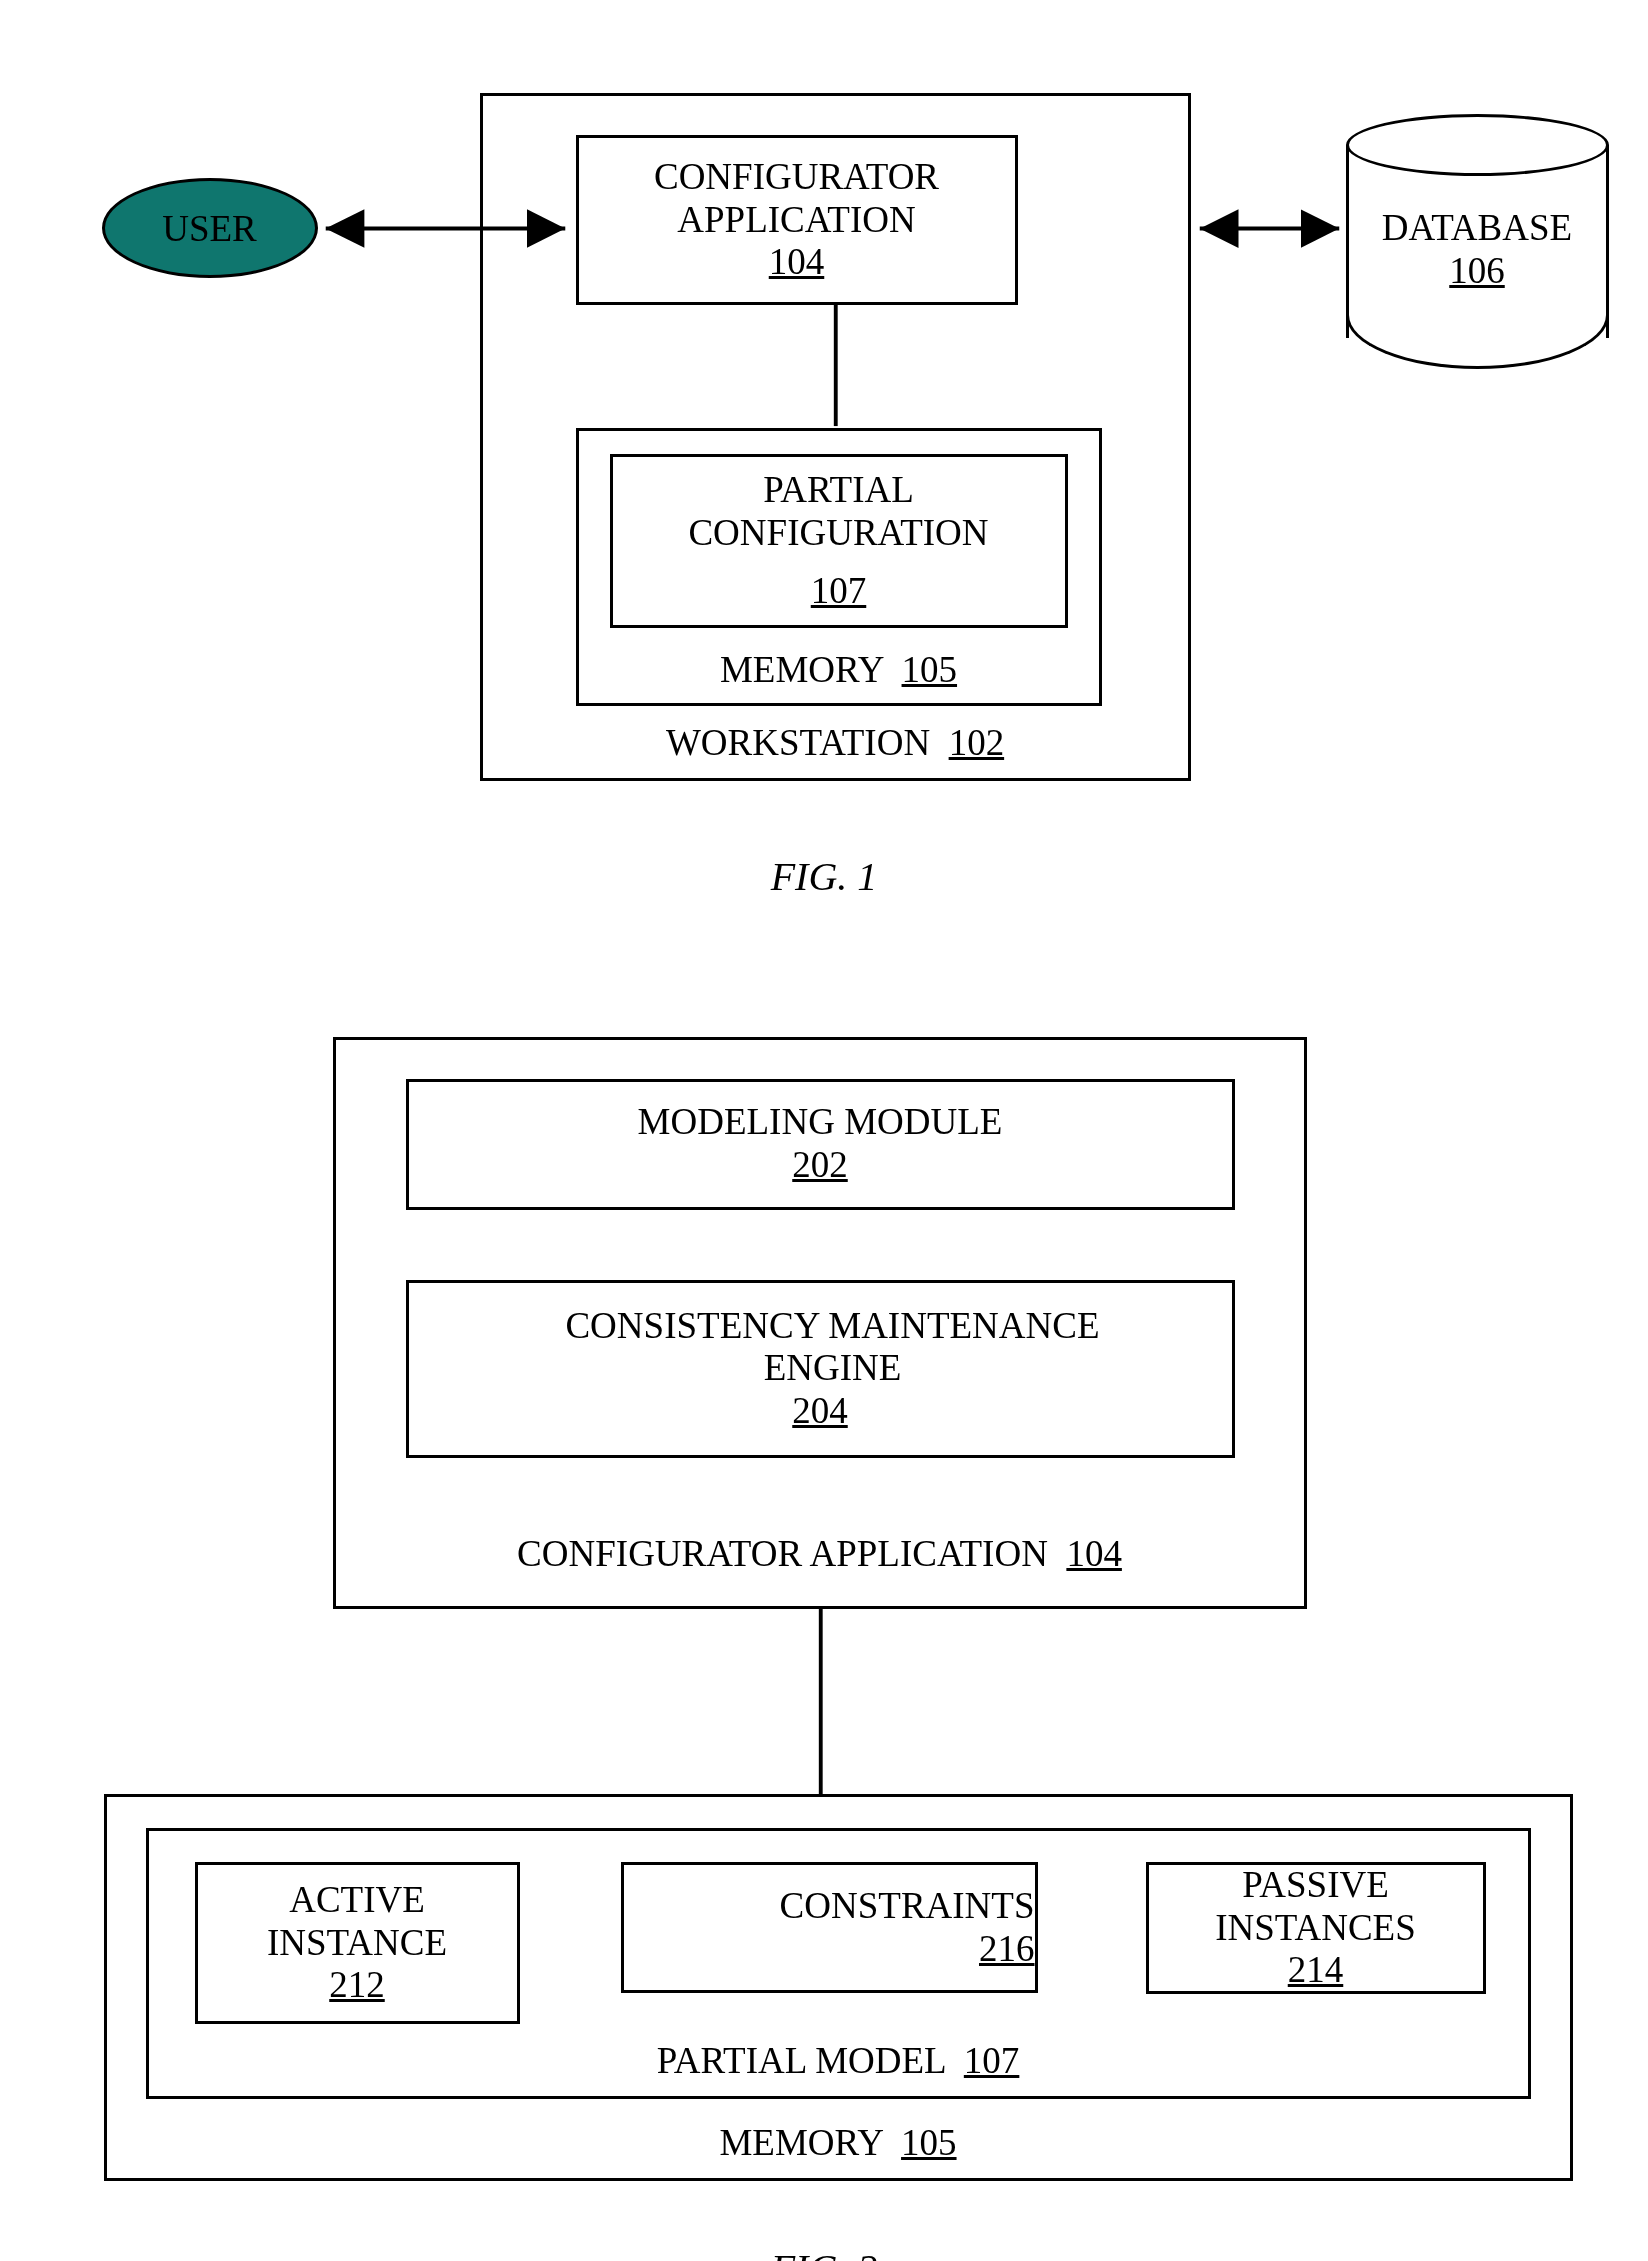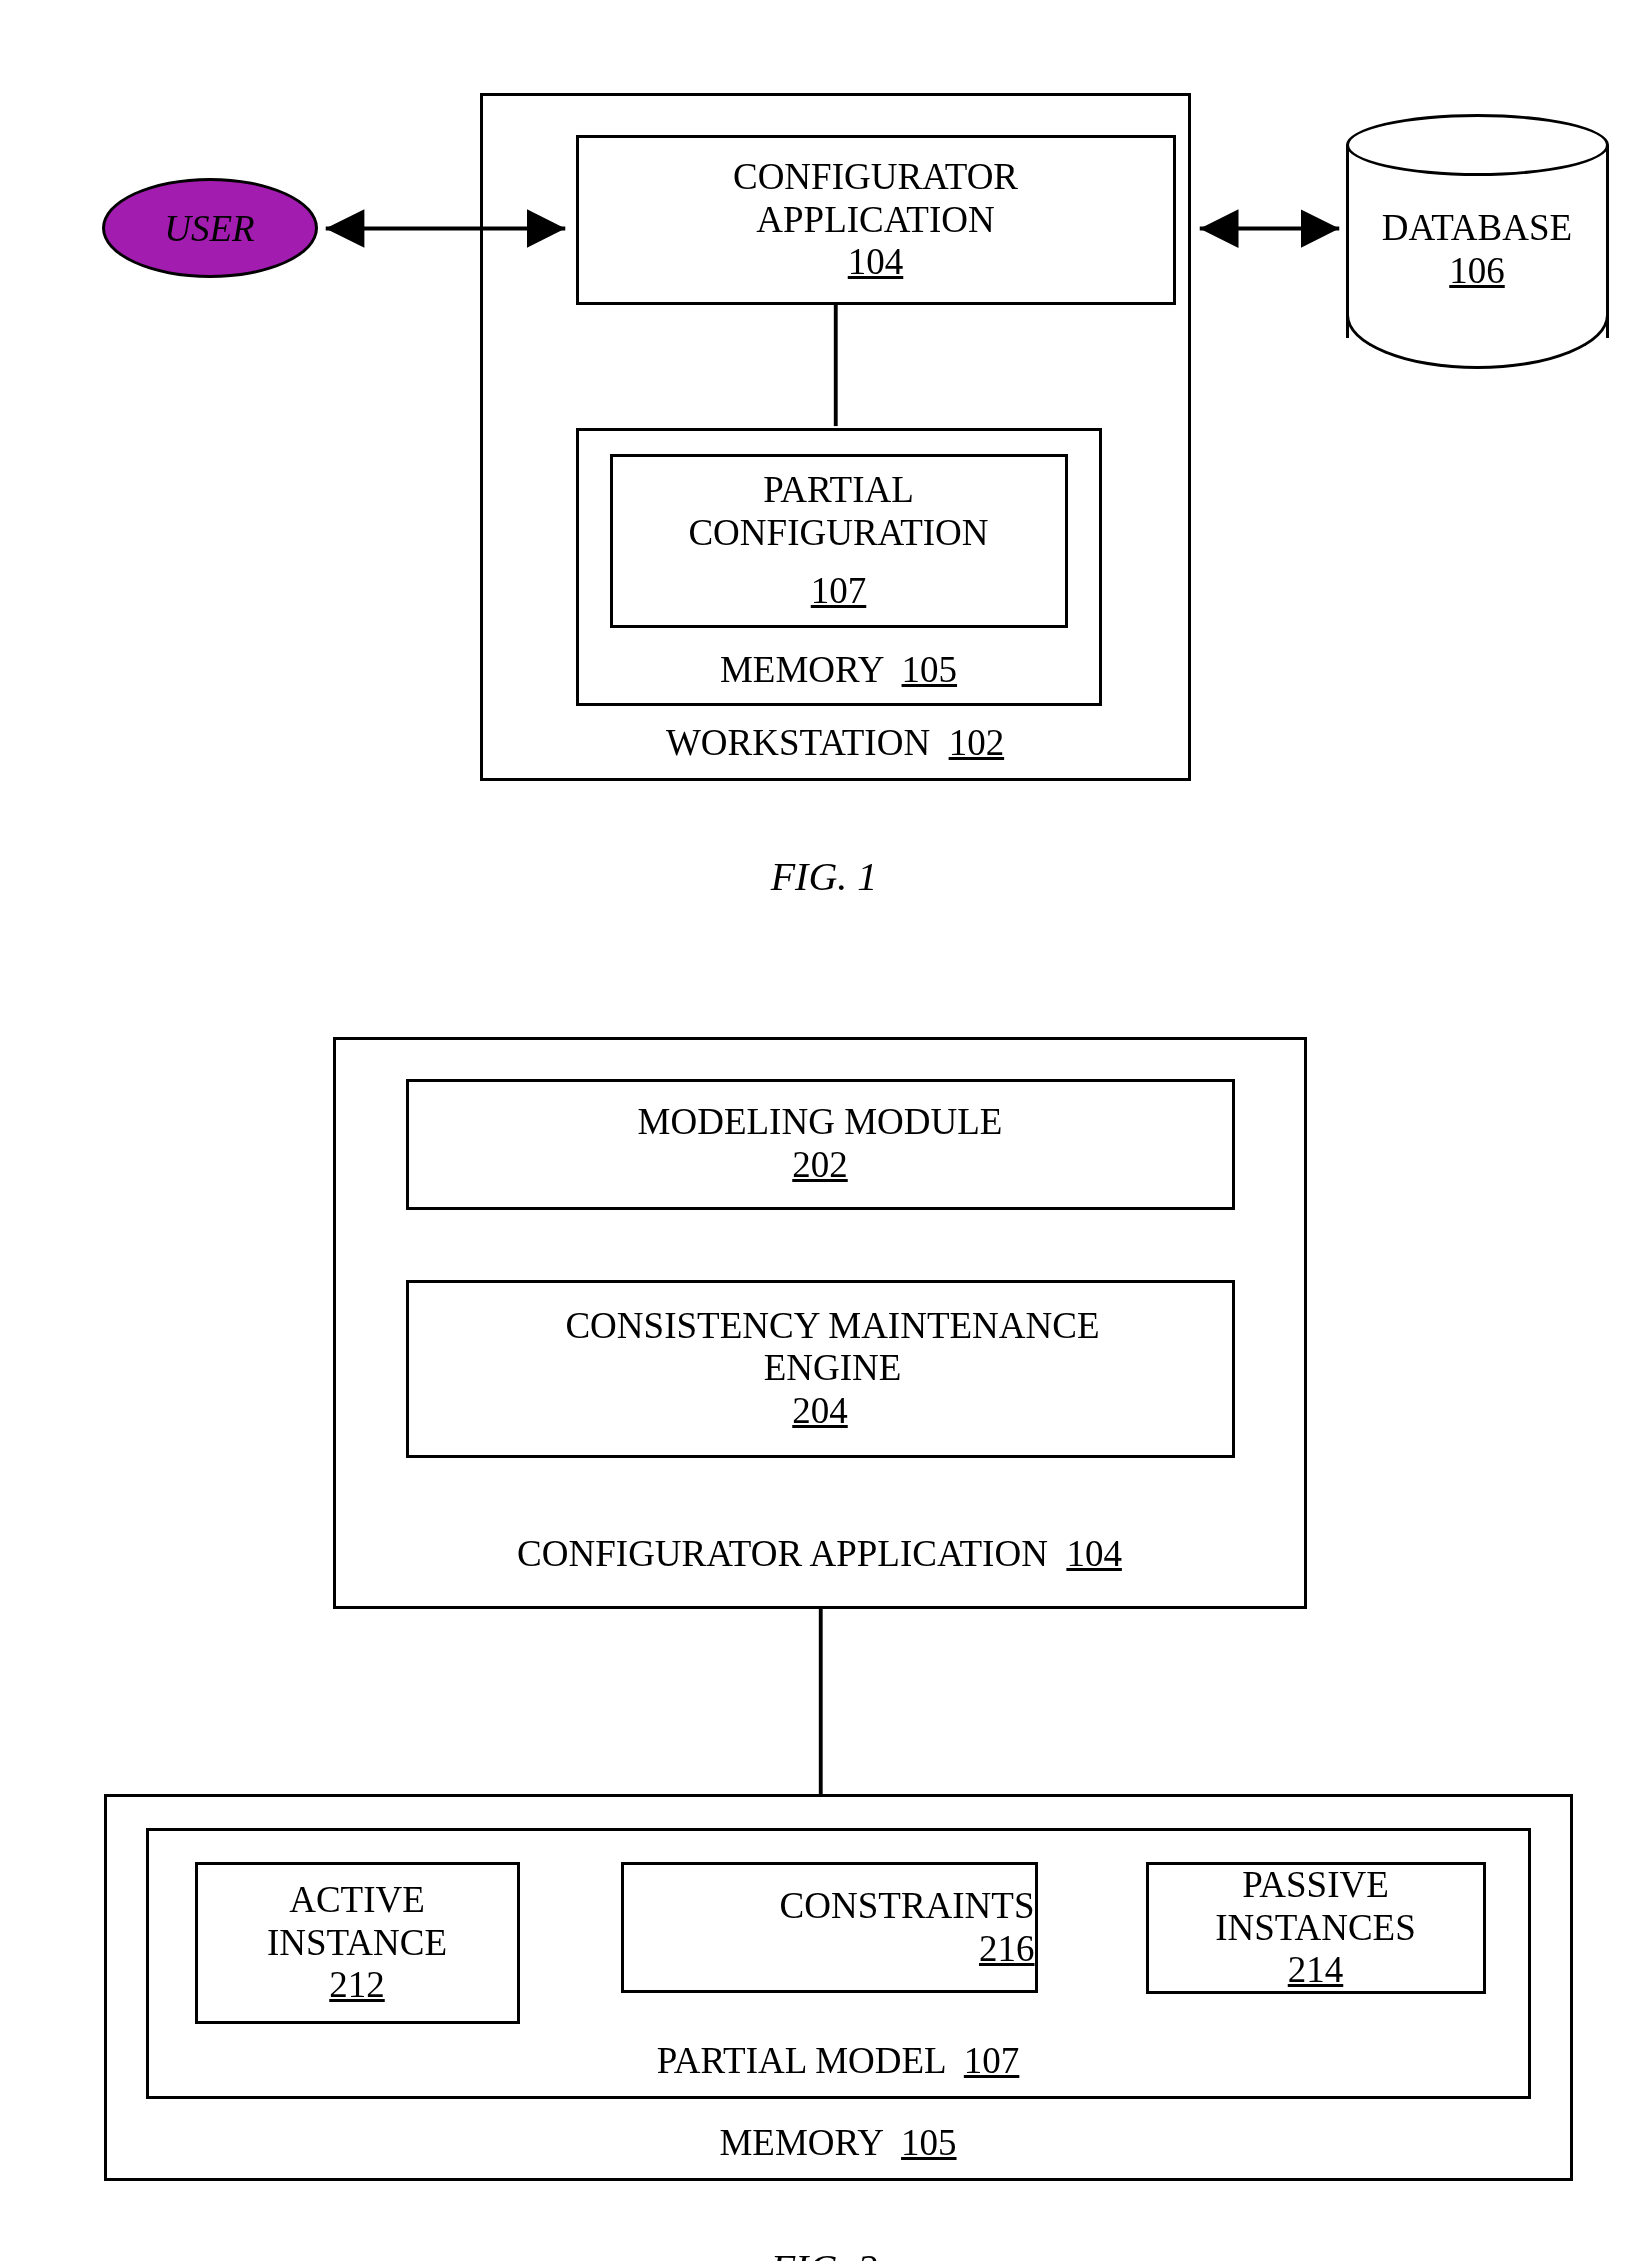--- a/index.html
+++ b/index.html
@@ -44,26 +44,25 @@
   .caption {
     font-style: italic;
     font-size: 40px;
     text-align: center;
     margin-top: 41px;
   }
   .ellipse {
     position: absolute;
     border: 3.1px solid #000;
     border-radius: 50%;
-    background: #a21caf;
+    background: #0f766e;
     display: flex;
     align-items: center;
     justify-content: center;
     font-size: 37px;
-    font-style: italic;
   }
   .cylinder {
     position: absolute;
   }
   .cyl-body {
     position: absolute;
     border-left: 3.1px solid #000;
     border-right: 3.1px solid #000;
     background: #fff;
   }
@@ -96,21 +95,21 @@
 <body>
 
 <div class="diagram" style="width:1585px; height:928px;">
 
   <div class="ellipse" style="left:70px; top:147px; width:216px; height:100px;">
     <span>USER</span>
   </div>
 
   <div class="box-label-bottom" style="left:448px; top:62px; width:711px; height:688px;">
 
-    <div class="box" style="left:93px; top:39px; width:600px; height:170px;">
+    <div class="box" style="left:93px; top:39px; width:442px; height:170px;">
       <span style="white-space:pre;">CONFIGURATOR
 APPLICATION</span>
       <span class="ref">104</span>
     </div>
 
     <div class="box-label-bottom" style="position:absolute; left:93px; top:332px; width:526px; height:278px;">
 
       <div class="box" style="left:31px; top:23px; width:458px; height:174px;gap:16px;">
         <span style="white-space:pre;">PARTIAL
 CONFIGURATION</span>

